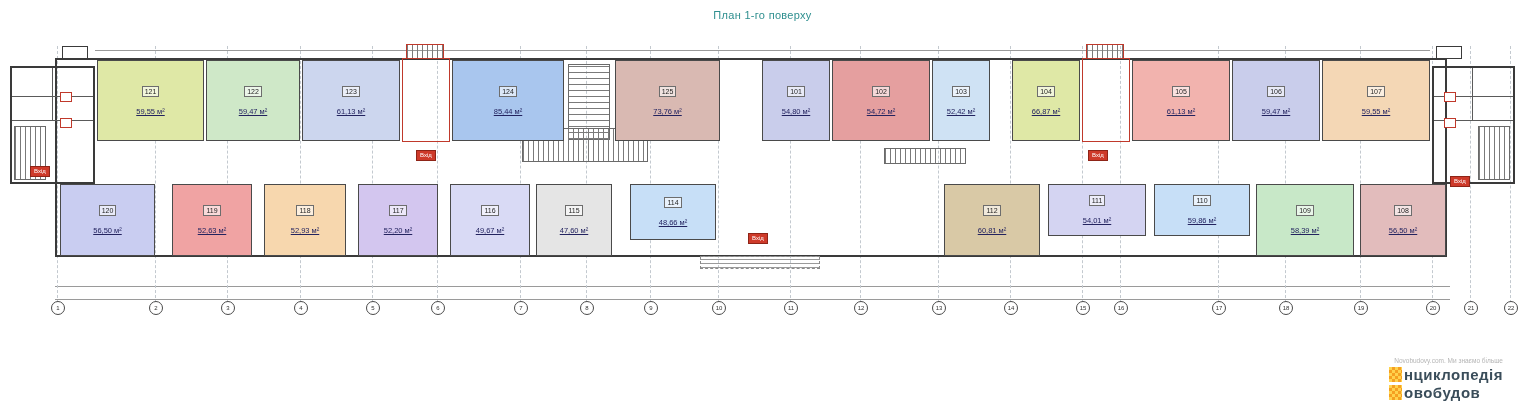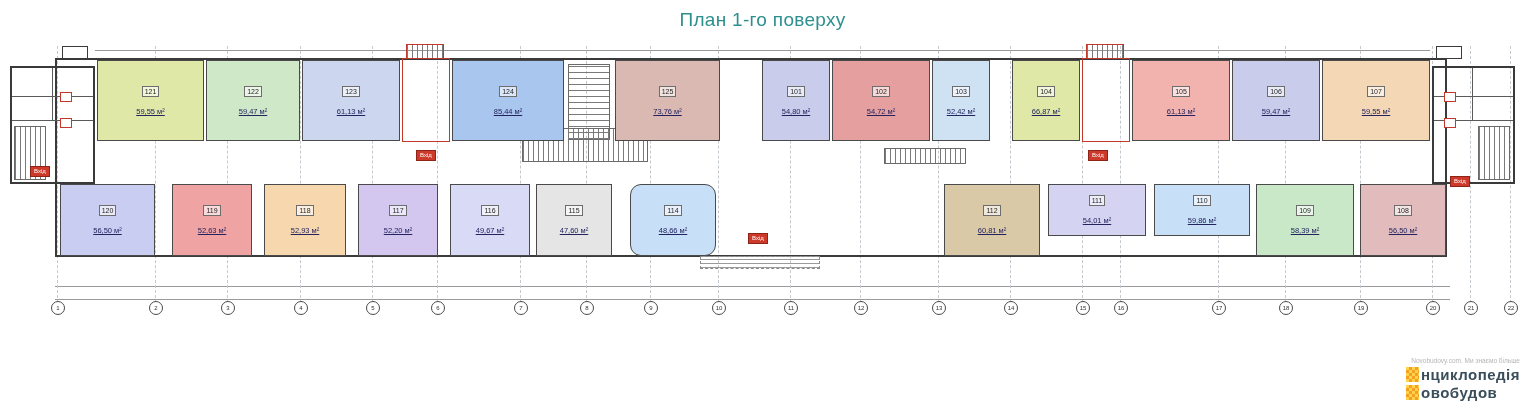--- a/index.html
+++ b/index.html
@@ -1,20 +1,20 @@
 <!DOCTYPE html>
 <html><head>
 <meta charset="utf-8">
 <style>
   html,body{margin:0;padding:0;background:#fff;}
   body{font-family:"Liberation Sans","DejaVu Sans",sans-serif;}
   #stage{position:relative;width:1525px;height:407px;background:#fff;overflow:hidden;}
 
   .title{position:absolute;top:9px;left:0;right:0;text-align:center;
-         font-size:19px;color:#2e8f8f;letter-spacing:.3px;z-index:6;}
+         font-size:11px;color:#2e8f8f;letter-spacing:.3px;z-index:6;}
 
   
   .gridline{position:absolute;top:46px;height:262px;width:0;border-left:1px dashed #c3c9cf;z-index:1;}
   .bubble{position:absolute;top:301px;width:12px;height:12px;border:1px solid #4a4a4a;border-radius:50%;
           background:#fff;font-size:6px;color:#333;display:flex;align-items:center;justify-content:center;z-index:4;}
   .dimline{position:absolute;border-top:1px solid #9a9a9a;height:0;z-index:1;}
 
   
   .outline{position:absolute;border:2px solid #3a3a3a;background:transparent;box-sizing:border-box;z-index:2;}
   .thin{position:absolute;background:#5a5a5a;z-index:2;}
@@ -30,21 +30,21 @@
   .room{position:absolute;border:1px solid #4a4a4a;box-sizing:border-box;z-index:3;
         display:flex;flex-direction:column;align-items:center;justify-content:center;gap:2px;}
   .rnum{font-size:7px;line-height:9px;color:#1f1f1f;border:1px solid #6d6d6d;
         background:rgba(255,255,255,.6);padding:0 2px;}
   .rarea{font-size:7.5px;color:#23235f;text-decoration:underline;white-space:nowrap;margin-top:8px;}
 
   .vhid{position:absolute;background:#ce3a2a;border:1px solid #8e2417;color:#fff;
         font-size:6px;line-height:9px;padding:0 3px;z-index:5;white-space:nowrap;}
 
   
-  .logo{position:absolute;right:5px;bottom:6px;z-index:6;text-align:left;}
+  .logo{position:absolute;right:22px;bottom:6px;z-index:6;text-align:left;}
   .tagline{font-size:6.5px;color:#b5b5b5;margin-bottom:2px;text-align:right;}
   .logoline{display:flex;align-items:center;gap:2px;margin-top:1px;}
   .pix{width:13px;height:15px;display:inline-block;
        background:repeating-conic-gradient(#f5a021 0% 25%,#ffd24d 0% 50%) 0 0/6px 6px;}
   .logotext{font-size:15px;font-weight:bold;color:#3a4d5a;letter-spacing:.5px;line-height:17px;}
 </style>
 </head>
 <body>
 
 <div id="stage">
@@ -153,21 +153,21 @@
     <span class="rarea">52,20 м²</span>
   </div>
   <div class="room" style="left: 450px; top: 184px; width: 80px; height: 72px; background-color: rgb(217, 218, 245);">
     <span class="rnum">116</span>
     <span class="rarea">49,67 м²</span>
   </div>
   <div class="room" style="left: 536px; top: 184px; width: 76px; height: 72px; background-color: #e5e5e5;">
     <span class="rnum">115</span>
     <span class="rarea">47,60 м²</span>
   </div>
-  <div class="room" style="left: 630px; top: 184px; width: 86px; height: 72px; background-color: rgb(199, 223, 247); border-radius: 11px;">
+  <div class="room" style="left: 630px; top: 184px; width: 86px; height: 56px; background-color: rgb(199, 223, 247);">
     <span class="rnum">114</span>
     <span class="rarea">48,66 м²</span>
   </div>
   <div class="room" style="left: 944px; top: 184px; width: 96px; height: 72px; background-color: rgb(217, 201, 166);">
     <span class="rnum">112</span>
     <span class="rarea">60,81 м²</span>
   </div>
   <div class="room" style="left: 1048px; top: 184px; width: 98px; height: 52px; background-color: rgb(212, 212, 242);">
     <span class="rnum">111</span>
     <span class="rarea">54,01 м²</span>

